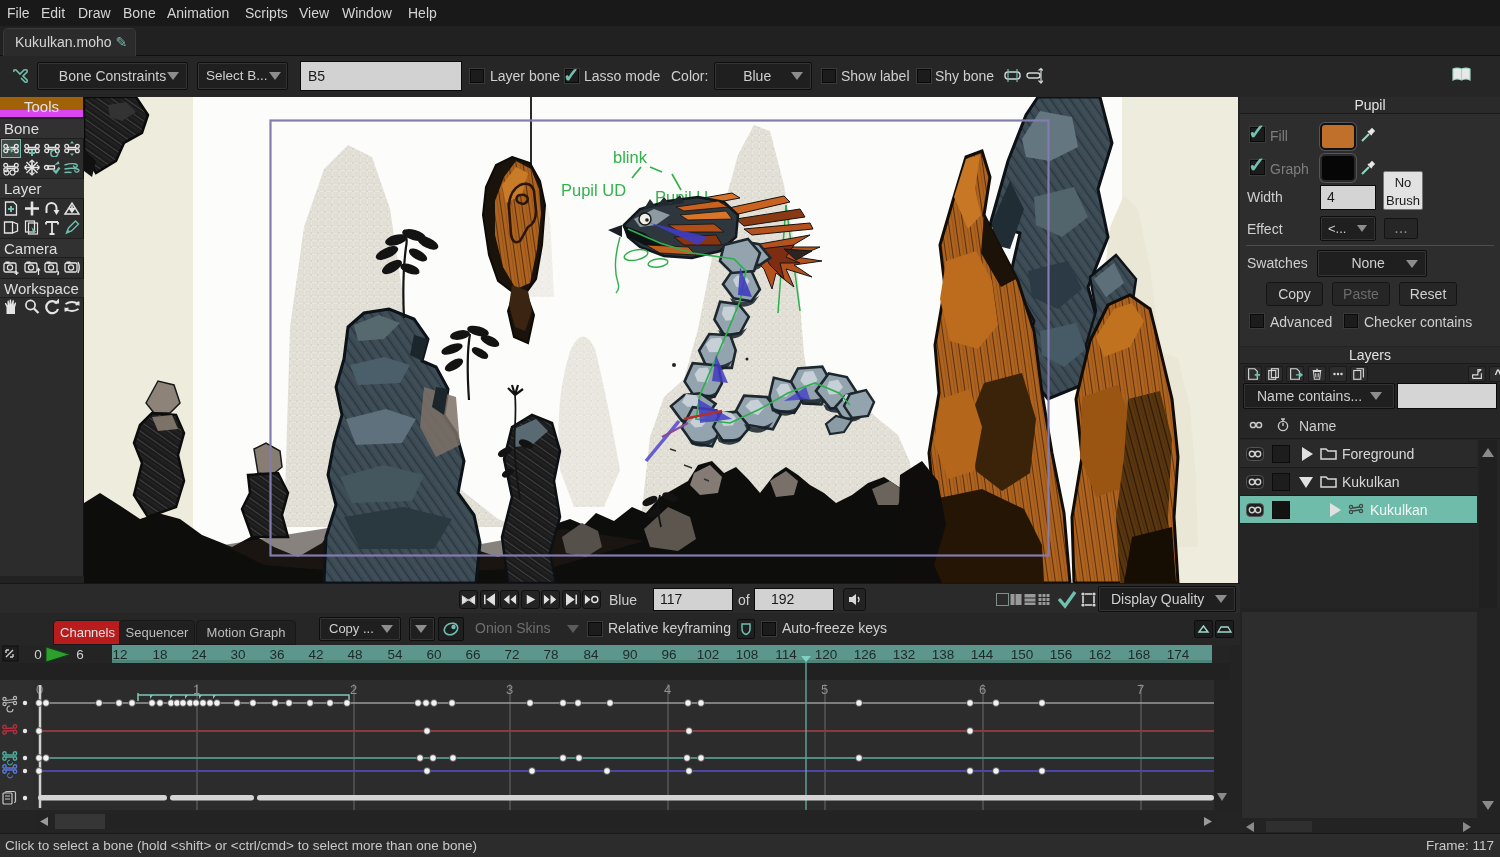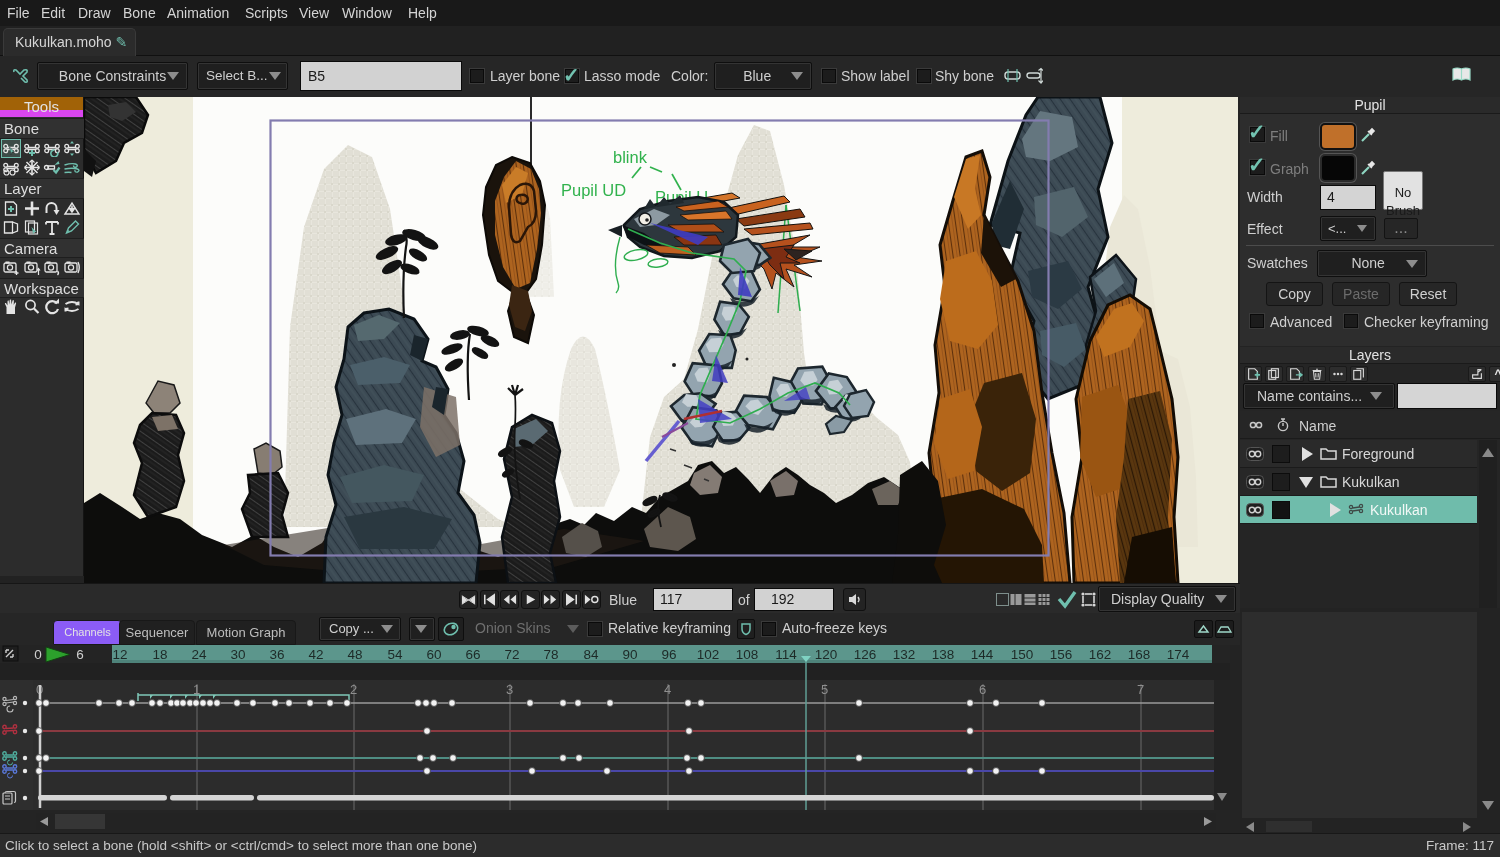--- a/index.html
+++ b/index.html
@@ -450,34 +450,34 @@
 <div class="cb" style="left:10px;top:63px;width:15px;height:15px"></div>
       <div class="check" style="left:8px;top:56px;font-size:21px">✓</div>
 <div class="lbl" style="left:30px;top:64px;color:#7e7e7e">Graph</div>
 <div class="abs" style="left:80px;top:57px;width:36px;height:28px;background:#060606;border:2px solid #2a2a2a;border-radius:5px;box-shadow:0 0 0 1px #555"></div>
 <div class="abs" style="left:120px;top:63px"><svg width="16" height="16" viewBox="0 0 16 16">
           <path d="M2 14 L9 7" stroke="#8fd6c2" stroke-width="2.2"></path>
           <path d="M8 4 L12 8 M9 5 L12 2 L14 4 L11 7 Z" stroke="#e8e8e8" stroke-width="1.6" fill="#e8e8e8"></path>
         </svg></div>
 <div class="lbl" style="left:7px;top:92px">Width</div>
 <div class="inputlight" style="left:80px;top:88px;width:56px;height:25px;line-height:23px;padding-left:6px;background:#d4d4d4">4</div>
-<div class="abs" style="left:143px;top:74px;width:40px;height:39px;background:#e2e2e2;border:1px solid #777;border-radius:2px;color:#1a1a1a;font-size:13px;text-align:center;line-height:1.4;padding-top:12px">No<br>Brush</div>
+<div class="abs" style="left:143px;top:74px;width:40px;height:39px;background:#e2e2e2;border:1px solid #777;border-radius:2px;color:#1a1a1a;font-size:13px;text-align:center;line-height:1.4;padding-top:2px">No<br>Brush</div>
 <div class="lbl" style="left:7px;top:124px">Effect</div>
 <div class="dd" style="left:80px;top:119px;width:56px;height:25px;line-height:23px;padding-left:7px;font-size:13px">&lt;...<span class="tri" style="border-left-width:5px;border-right-width:5px;border-top-width:7px"></span></div>
 <div class="abs" style="left:144px;top:121px;width:34px;height:21px;background:#262626;border:1px solid #131313;border-radius:2px;color:#8a8a8a;text-align:center;line-height:18px">...</div>
 <div class="abs" style="left:6px;top:148px;width:248px;height:1px;background:#4c4c4c"></div>
 <div class="lbl" style="left:7px;top:158px">Swatches</div>
 <div class="dd" style="left:77px;top:153px;width:110px;height:27px;line-height:25px;text-align:center">None&nbsp;&nbsp;<span class="tri"></span></div>
 <div style="position:absolute;background:#262626;border:1px solid #141414;border-radius:3px;color:#d0d0d0;font-size:14px;text-align:center;height:24px;line-height:22px;left:26px;top:185px;width:57px">Copy</div>
 <div style="position:absolute;background:#262626;border:1px solid #141414;border-radius:3px;color:#d0d0d0;font-size:14px;text-align:center;height:24px;line-height:22px;left:92px;top:185px;width:58px;color:#6c6c6c">Paste</div>
 <div style="position:absolute;background:#262626;border:1px solid #141414;border-radius:3px;color:#d0d0d0;font-size:14px;text-align:center;height:24px;line-height:22px;left:159px;top:185px;width:58px">Reset</div>
 <div class="cb" style="left:10px;top:217px"></div>
       <div class="lbl" style="left:30px;top:217px">Advanced</div>
 <div class="cb" style="left:104px;top:217px"></div>
-      <div class="lbl" style="left:124px;top:217px">Checker keyframing</div>
+      <div class="lbl" style="left:124px;top:217px">Checker contains</div>
 </div>
 <div class="abs" style="left:2px;top:250px;width:260px;height:261px;background:#252525">
 <div class="phead" style="top:0;height:17px;line-height:16px;font-size:14px;background:#2a2a2a;border-bottom:1px solid #1a1a1a">Layers</div>
 <div style="position:absolute;top:19px;width:18px;height:16px;background:#2d2d2d;border:1px solid #1a1a1a;border-radius:2px;left:4px"><svg width="16" height="14" viewBox="0 0 16 16">
           <path d="M3 2 L10 2 L13 5 L13 14 L3 14 Z" fill="none" stroke="#d8d8d8" stroke-width="1.3"></path>
           <path d="M10 9 L16 9 M13 6 L13 12" stroke="#6fbfae" stroke-width="1.8"></path>
         </svg></div>
 <div style="position:absolute;top:19px;width:18px;height:16px;background:#2d2d2d;border:1px solid #1a1a1a;border-radius:2px;left:25px"><svg width="16" height="14" viewBox="0 0 16 16">
           <rect x="2" y="4" width="8" height="10" fill="none" stroke="#d8d8d8" stroke-width="1.3"></rect>
           <rect x="5" y="2" width="8" height="10" fill="none" stroke="#d8d8d8" stroke-width="1.3"></rect>
@@ -626,21 +626,21 @@
       <rect x="0" y="11" width="4" height="4" fill="#2a2a2a"></rect>
       <rect x="11" y="11" width="4" height="4" fill="#2a2a2a"></rect>
       <circle cx="2" cy="2" r="1.6" fill="#d8d8d8"></circle>
       <circle cx="13" cy="2" r="1.6" fill="#d8d8d8"></circle>
       <circle cx="2" cy="13" r="1.6" fill="#d8d8d8"></circle>
       <circle cx="13" cy="13" r="1.6" fill="#d8d8d8"></circle>
     </svg>
 <div class="dd" style="left:1098px;top:2px;width:138px;height:26px;line-height:24px;padding-left:12px">Display Quality<span class="tri"></span></div>
 </div>
 <div class="abs" style="left:0;top:613px;width:1240px;height:32px;background:#262626">
-<div class="abs" style="left:53px;top:7px;width:69px;height:25px;background:#8b5cf6;border:1px solid #181818;border-radius:4px 4px 0 0;color:#e4e4e4;font-size:11px;text-align:center;line-height:23px">Channels</div>
+<div class="abs" style="left:53px;top:7px;width:69px;height:25px;background:#b91c1c;border:1px solid #181818;border-radius:4px 4px 0 0;color:#e4e4e4;font-size:13px;text-align:center;line-height:23px">Channels</div>
 <div class="abs" style="left:119px;top:7px;width:76px;height:25px;background:#202020;border:1px solid #181818;border-radius:4px 4px 0 0;color:#bdbdbd;font-size:13px;text-align:center;line-height:23px">Sequencer</div>
 <div class="abs" style="left:196px;top:7px;width:100px;height:25px;background:#202020;border:1px solid #181818;border-radius:4px 4px 0 0;color:#bdbdbd;font-size:13px;text-align:center;line-height:23px">Motion Graph</div>
 <div class="dd" style="left:319px;top:4px;width:82px;height:24px;line-height:22px;padding-left:9px;font-size:13px">Copy ...<span class="tri" style="right:7px"></span></div>
 <div class="dd" style="left:409px;top:4px;width:26px;height:24px">
       <span class="tri" style="right:7px"></span>
     </div>
 <div class="abs" style="left:438px;top:4px;width:26px;height:24px;background:#1f1f1f;border:1px solid #0e0e0e;border-radius:2px"><svg width="24" height="22" viewBox="0 0 24 22">
         <ellipse cx="12" cy="11" rx="7" ry="5.5" transform="rotate(-25 12 11)" fill="none" stroke="#6fbfae" stroke-width="1.6"></ellipse>
         <circle cx="14.5" cy="9" r="2.2" fill="#6fbfae"></circle>
       </svg></div>

